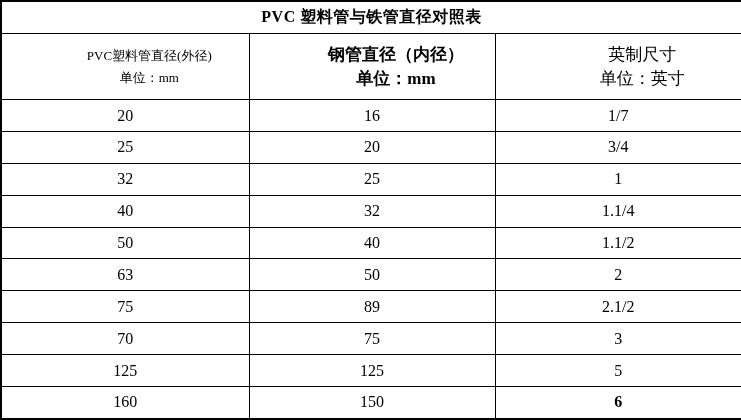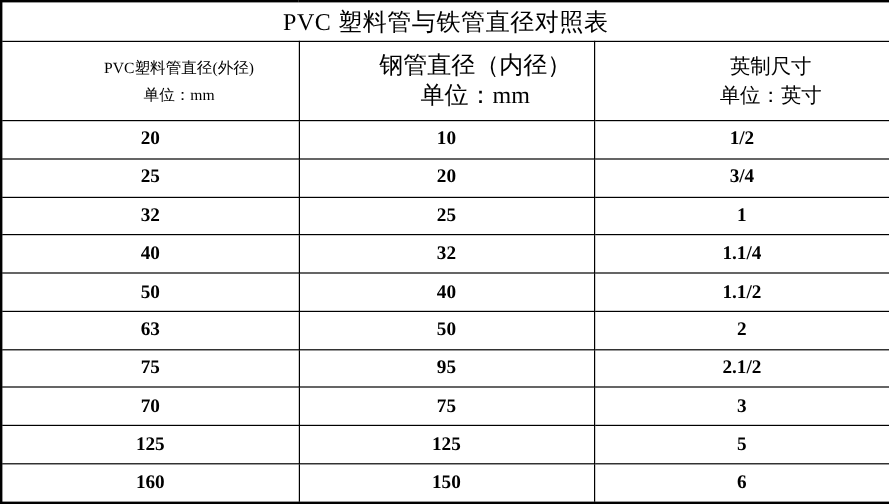--- a/index.html
+++ b/index.html
@@ -24,42 +24,41 @@
   }
   .doc-table td {
     border: 1px solid #000000;
     text-align: center;
     vertical-align: middle;
     padding: 0;
     overflow: hidden;
   }
   tr.title-row td {
     height: 26px;
-    font-size: 20px;
-    font-weight: normal;
+    font-size: 16px;
+    font-weight: bold;
     letter-spacing: 0.5px;
   }
   tr.header-row td {
     height: 55px;
   }
   .hdr-inner {
     display: flex;
     flex-direction: column;
     justify-content: space-evenly;
     height: 55px;
   }
   .hdr-line { line-height: 1; margin-left: 48px; }
   td.hdr-pvc   { font-size: 13px; }
-  td.hdr-steel { font-size: 20px; font-weight: normal; }
+  td.hdr-steel { font-size: 17px; font-weight: bold; }
   td.hdr-inch  { font-size: 17px; }
   tr.data-row td {
     font-size: 16px;
     height: 26px;
     line-height: 1;
-    font-weight: bold;
   }
   tr.data-row:last-child td:last-child { font-weight: bold; }
 </style>
 </head>
 <body>
 
 <table class="doc-table">
   <colgroup>
     <col style="width:248px">
     <col style="width:246px">
@@ -84,22 +83,22 @@
       </td>
       <td class="hdr-inch">
         <div class="hdr-inner">
           <div class="hdr-line">英制尺寸</div>
           <div class="hdr-line">单位：英寸</div>
         </div>
       </td>
     </tr>
     <tr class="data-row">
       <td>20</td>
-      <td>10</td>
-      <td>1/2</td>
+      <td>16</td>
+      <td>1/7</td>
     </tr>
     <tr class="data-row">
       <td>25</td>
       <td>20</td>
       <td>3/4</td>
     </tr>
     <tr class="data-row">
       <td>32</td>
       <td>25</td>
       <td>1</td>
@@ -114,21 +113,21 @@
       <td>40</td>
       <td>1.1/2</td>
     </tr>
     <tr class="data-row">
       <td>63</td>
       <td>50</td>
       <td>2</td>
     </tr>
     <tr class="data-row">
       <td>75</td>
-      <td>95</td>
+      <td>89</td>
       <td>2.1/2</td>
     </tr>
     <tr class="data-row">
       <td>70</td>
       <td>75</td>
       <td>3</td>
     </tr>
     <tr class="data-row">
       <td>125</td>
       <td>125</td>

